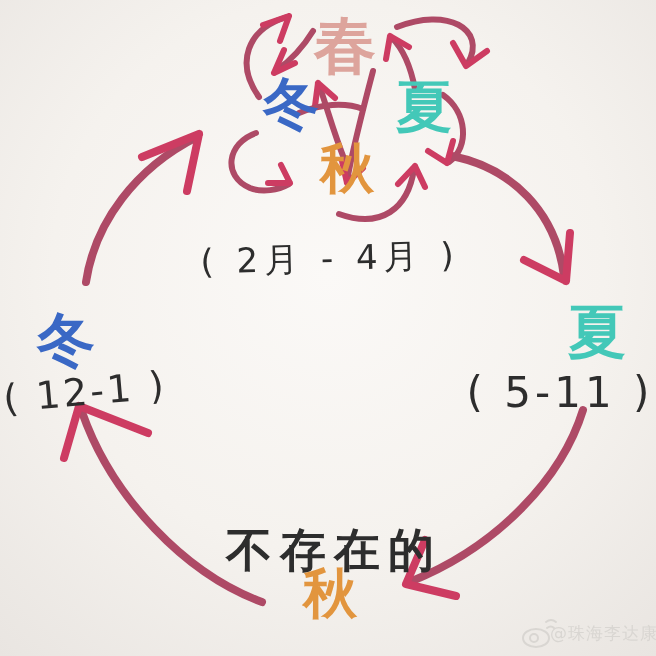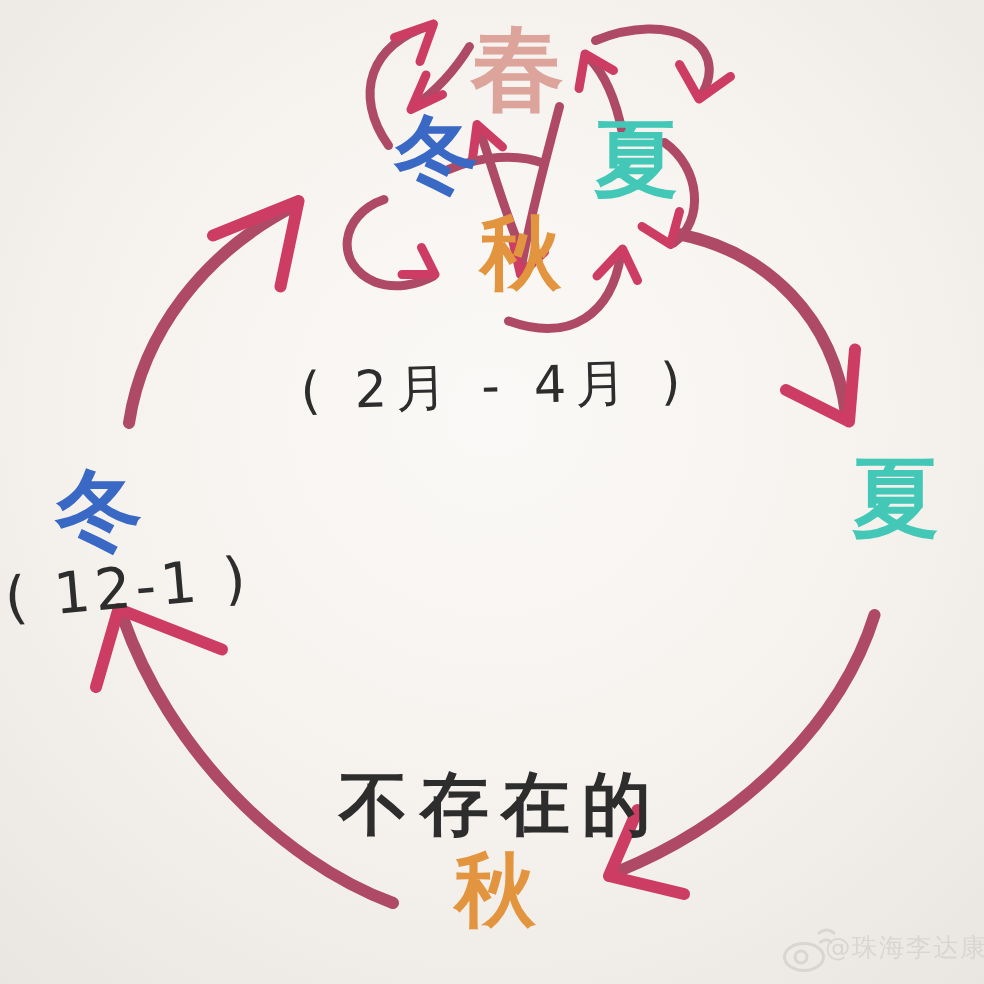--- a/index.html
+++ b/index.html
@@ -13,21 +13,21 @@
   .spring{color:var(--spring);font-size:62px;}
   .winter-c{color:var(--winter);font-size:56px;}
   .summer-c{color:var(--summer);font-size:56px;}
   .autumn-c{color:var(--autumn);font-size:54px;}
   .period{color:var(--ink);font-size:34px;letter-spacing:6px;transform:translate(-50%,-50%) rotate(-1.5deg);}
   .big-label{font-weight:bold;font-size:58px;}
   .summer-big{color:var(--summer);}
   .winter-big{color:var(--winter);}
   .summer-period{color:var(--ink);font-size:42px;letter-spacing:4px;}
   .winter-period{color:var(--ink);font-size:38px;letter-spacing:3px;transform:translate(-50%,-50%) rotate(-5deg);}
-  .nonexistent{color:var(--ink);font-size:46px;font-weight:600;letter-spacing:8px;}
+  .nonexistent{color:var(--ink);font-size:46px;font-weight:600;letter-spacing:8px;margin-top:14px;}
   .autumn-big{color:var(--autumn);font-size:54px;font-weight:bold;}
   .wm{color:var(--wm);font-size:17px;letter-spacing:1px;}
   svg.overlay{position:absolute;left:0;top:0;pointer-events:none;}
   .shaft{fill:none;stroke:var(--arrow);stroke-width:8;stroke-linecap:round;}
   .head{fill:none;stroke:var(--head);stroke-width:8;stroke-linecap:round;}
   .c-shaft{fill:none;stroke:var(--arrow);stroke-width:6;stroke-linecap:round;}
   .c-head{fill:none;stroke:var(--head);stroke-width:6;stroke-linecap:round;}
   .wm-stroke{fill:none;stroke:var(--wm);stroke-width:2;stroke-linecap:round;}
 </style>
 </head>
@@ -93,20 +93,21 @@
     </g>
   </svg>
 
   <div class="abs season spring" style="left:345px;top:46px;">春</div>
   <div class="abs season winter-c" style="left:291px;top:104px;">冬</div>
   <div class="abs season summer-c" style="left:424px;top:107px;">夏</div>
   <div class="abs season autumn-c" style="left:347px;top:169px;">秋</div>
   <div class="abs period" style="left:330px;top:258px;">( 2月 - 4月 )</div>
 
   <div class="abs big-label summer-big" style="left:597px;top:332px;">夏</div>
+  <div class="abs summer-period" style="left:560px;top:393px;">( 5-11 )</div>
 
   <div class="abs big-label winter-big" style="left:66px;top:340px;">冬</div>
   <div class="abs winter-period" style="left:85px;top:392px;">( 12-1 )</div>
 
   <div class="abs nonexistent" style="left:334px;top:536px;">不存在的</div>
   <div class="abs autumn-big" style="left:330px;top:594px;">秋</div>
 
   <svg class="overlay" width="46" height="38" viewBox="0 0 46 38" style="left:514px;top:614px;">
     <ellipse class="wm-stroke" cx="22" cy="24" rx="13" ry="9"></ellipse>
     <circle class="wm-stroke" cx="20" cy="24" r="4"></circle>

